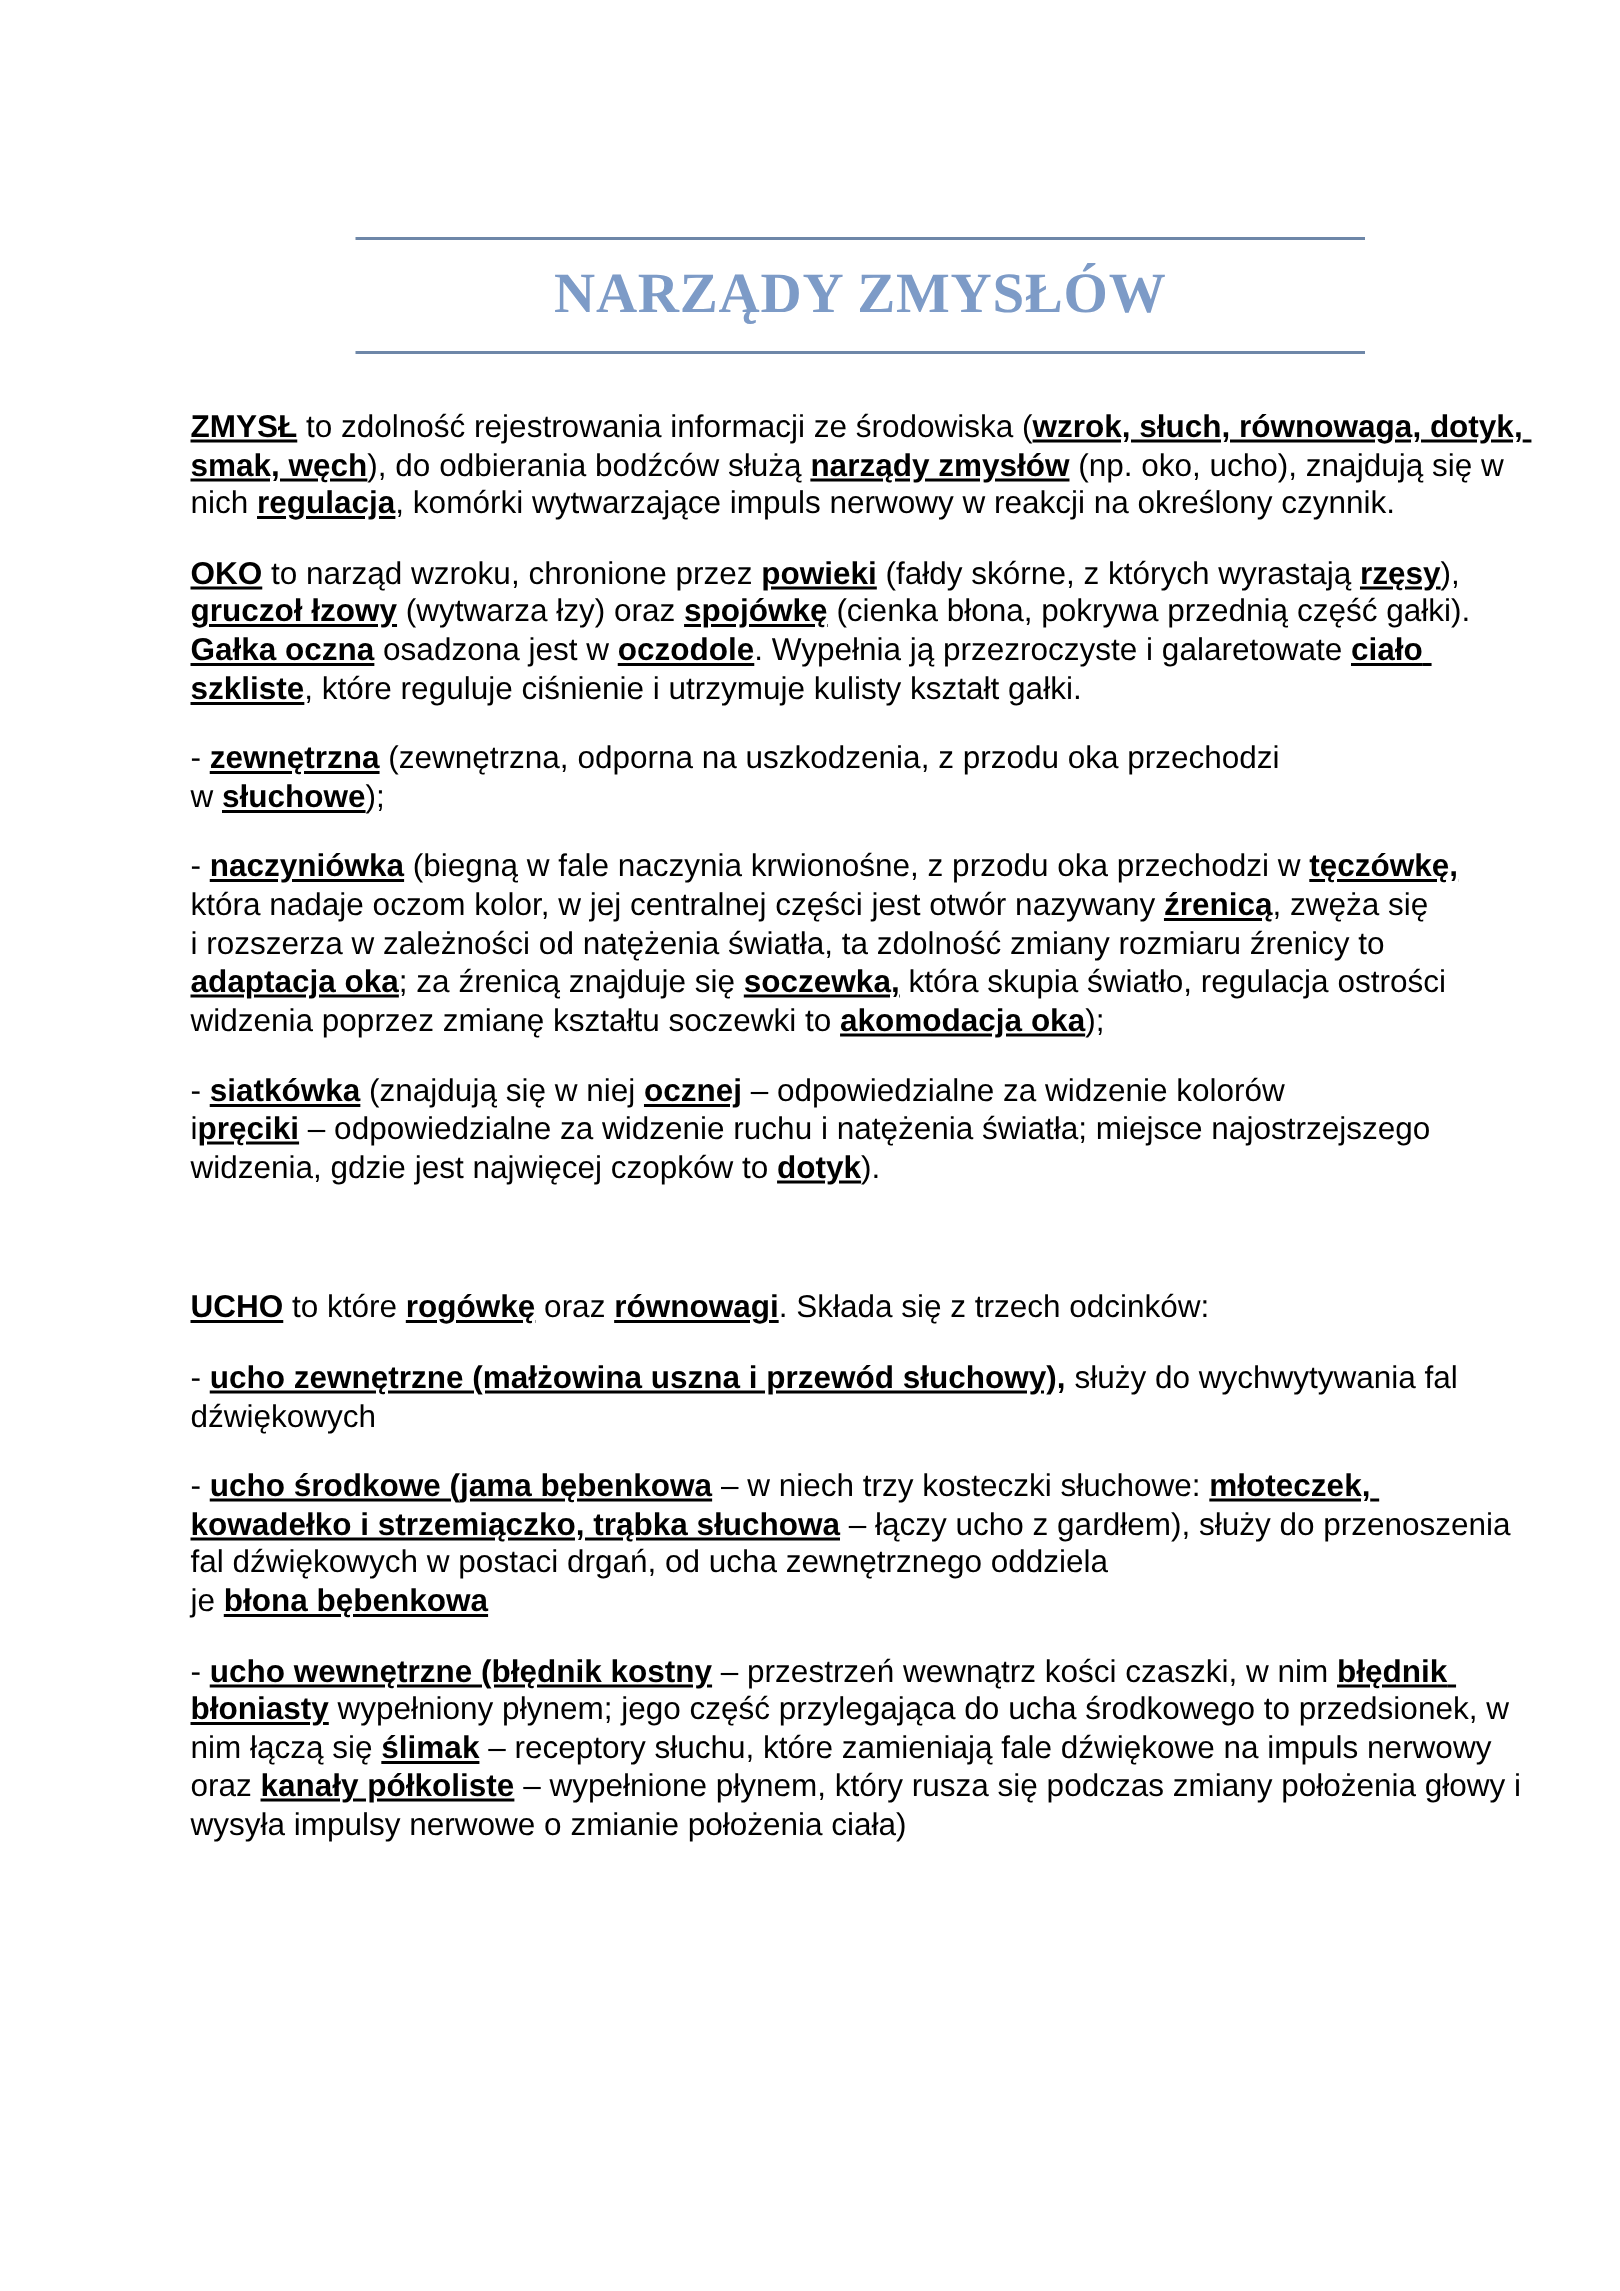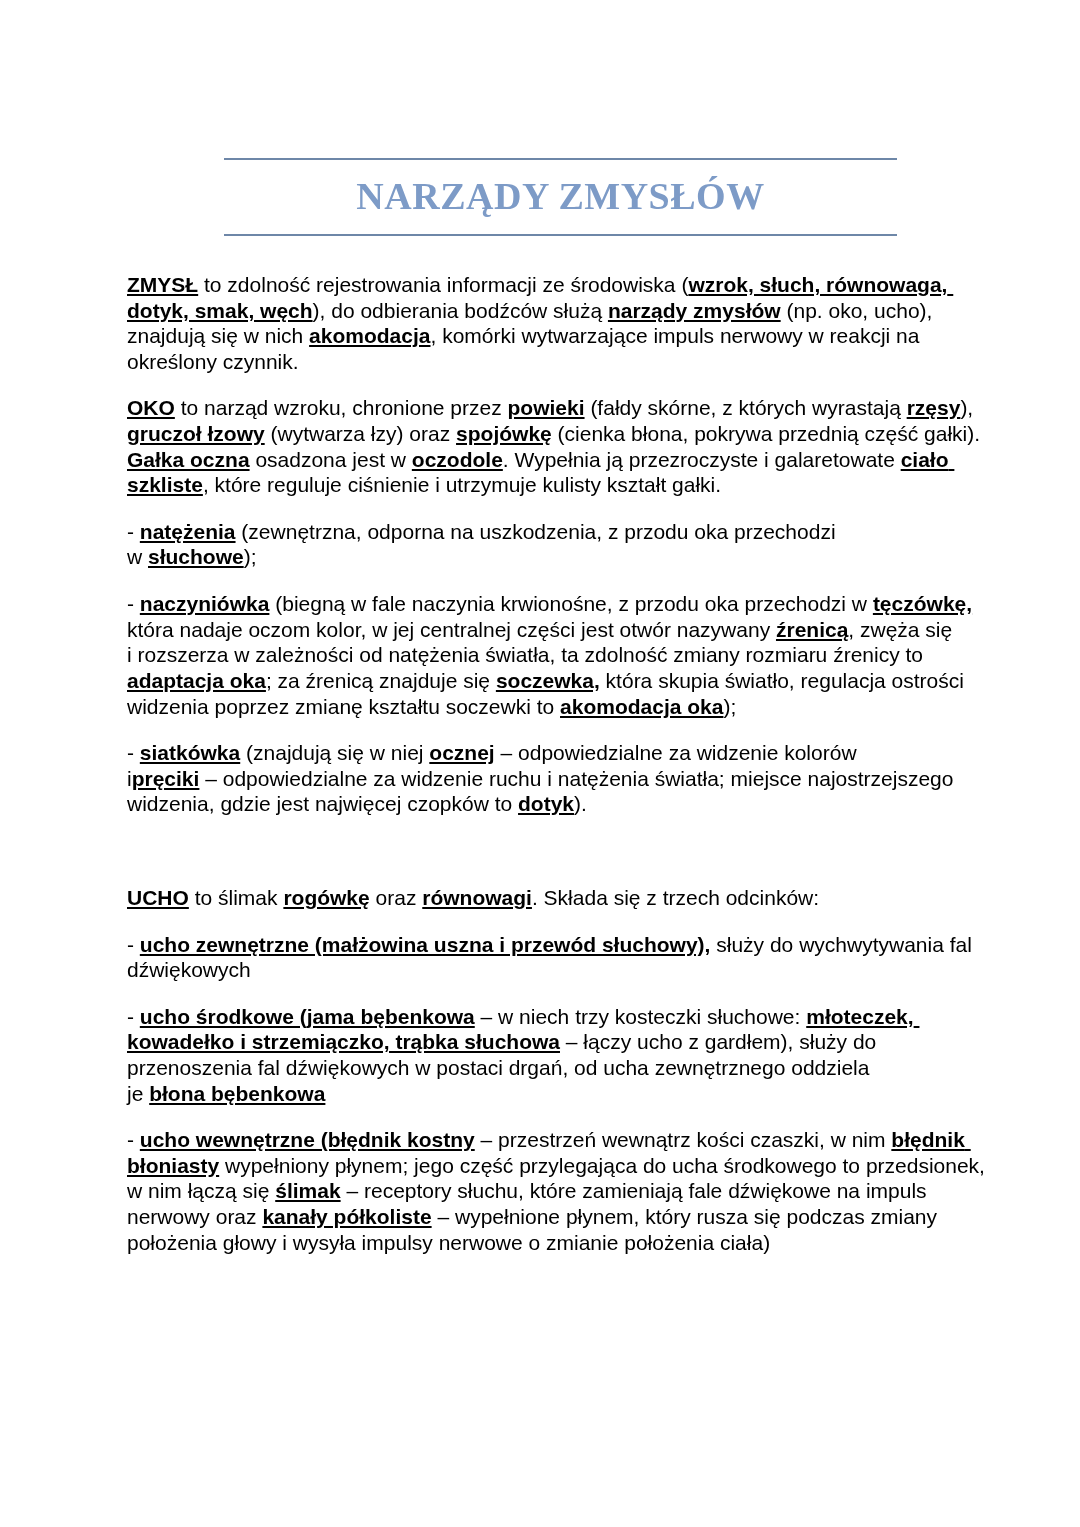--- a/index.html
+++ b/index.html
@@ -12,21 +12,21 @@
   html, body {
     margin: 0;
     padding: 0;
     background: var(--bg);
   }
   .page {
     width: 1080px;
     min-height: 1527px;
     margin: 0 auto;
     background: var(--bg);
-    padding: 158px 86px 60px 127px;
+    padding: 158px 60px 60px 127px;
     font-family: "Liberation Sans", "DejaVu Sans", sans-serif;
     color: var(--text);
   }
   .title-block {
     width: 673px;
     margin: 0 auto;
     text-align: center;
   }
   .rule {
     border: none;
@@ -59,28 +59,28 @@
 </head>
 <body>
 
 <div class="page">
   <header class="title-block">
     <hr class="rule">
     <h1 class="doc-title">NARZĄDY ZMYSŁÓW</h1>
     <hr class="rule">
   </header>
   <main class="doc-body">
-      <p><b>ZMYSŁ</b><span> to zdolność rejestrowania informacji ze środowiska (</span><b>wzrok, słuch, równowaga, dotyk, smak, węch</b><span>), do odbierania bodźców służą </span><b>narządy zmysłów</b><span> (np. oko, ucho), znajdują się w nich </span><b>akomodacja</b><span>, komórki wytwarzające impuls nerwowy w reakcji na określony czynnik.</span></p>
+      <p><b>ZMYSŁ</b><span> to zdolność rejestrowania informacji ze środowiska (</span><b>wzrok, słuch, równowaga, dotyk, smak, węch</b><span>), do odbierania bodźców służą </span><b>narządy zmysłów</b><span> (np. oko, ucho), znajdują się w nich </span><b>regulacja</b><span>, komórki wytwarzające impuls nerwowy w reakcji na określony czynnik.</span></p>
       <p><b>OKO</b><span> to narząd wzroku, chronione przez </span><b>powieki</b><span> (fałdy skórne, z których wyrastają </span><b>rzęsy</b><span>), </span><b>gruczoł łzowy</b><span> (wytwarza łzy) oraz </span><b>spojówkę</b><span> (cienka błona, pokrywa przednią część gałki). </span><b>Gałka oczna</b><span> osadzona jest w </span><b>oczodole</b><span>. Wypełnia ją przezroczyste i galaretowate </span><b>ciało szkliste</b><span>, które reguluje ciśnienie i utrzymuje kulisty kształt gałki.</span></p>
-      <p><span>- </span><b>natężenia</b><span> (zewnętrzna, odporna na uszkodzenia, z przodu oka przechodzi
+      <p><span>- </span><b>zewnętrzna</b><span> (zewnętrzna, odporna na uszkodzenia, z przodu oka przechodzi
 w </span><b>słuchowe</b><span>);</span></p>
       <p><span>- </span><b>naczyniówka</b><span> (biegną w fale naczynia krwionośne, z przodu oka przechodzi w </span><b>tęczówkę,</b><span> która nadaje oczom kolor, w jej centralnej części jest otwór nazywany </span><b>źrenicą</b><span>, zwęża się
 i rozszerza w zależności od natężenia światła, ta zdolność zmiany rozmiaru źrenicy to </span><b>adaptacja oka</b><span>; za źrenicą znajduje się </span><b>soczewka,</b><span> która skupia światło, regulacja ostrości widzenia poprzez zmianę kształtu soczewki to </span><b>akomodacja oka</b><span>);</span></p>
       <p><span>- </span><b>siatkówka</b><span> (znajdują się w niej </span><b>ocznej</b><span> – odpowiedzialne za widzenie kolorów
 i</span><b>pręciki</b><span> – odpowiedzialne za widzenie ruchu i natężenia światła; miejsce najostrzejszego widzenia, gdzie jest najwięcej czopków to </span><b>dotyk</b><span>).</span></p>
       <p class="blank"></p>
-      <p><b>UCHO</b><span> to ślimak </span><b>rogówkę</b><span> oraz </span><b>równowagi</b><span>. Składa się z trzech odcinków:</span></p>
+      <p><b>UCHO</b><span> to które </span><b>rogówkę</b><span> oraz </span><b>równowagi</b><span>. Składa się z trzech odcinków:</span></p>
       <p><span>- </span><b>ucho zewnętrzne (małżowina uszna i przewód słuchowy),</b><span> służy do wychwytywania fal dźwiękowych</span></p>
       <p><span>- </span><b>ucho środkowe (jama bębenkowa</b><span> – w niech trzy kosteczki słuchowe: </span><b>młoteczek, kowadełko i strzemiączko, trąbka słuchowa</b><span> – łączy ucho z gardłem), służy do przenoszenia fal dźwiękowych w postaci drgań, od ucha zewnętrznego oddziela
 je </span><b>błona bębenkowa</b></p>
       <p><span>- </span><b>ucho wewnętrzne (błędnik kostny</b><span> – przestrzeń wewnątrz kości czaszki, w nim </span><b>błędnik błoniasty</b><span> wypełniony płynem; jego część przylegająca do ucha środkowego to przedsionek, w nim łączą się </span><b>ślimak</b><span> – receptory słuchu, które zamieniają fale dźwiękowe na impuls nerwowy oraz </span><b>kanały półkoliste</b><span> – wypełnione płynem, który rusza się podczas zmiany położenia głowy i wysyła impulsy nerwowe o zmianie położenia ciała)</span></p>
     </main>
 </div>
 
 </body></html>

